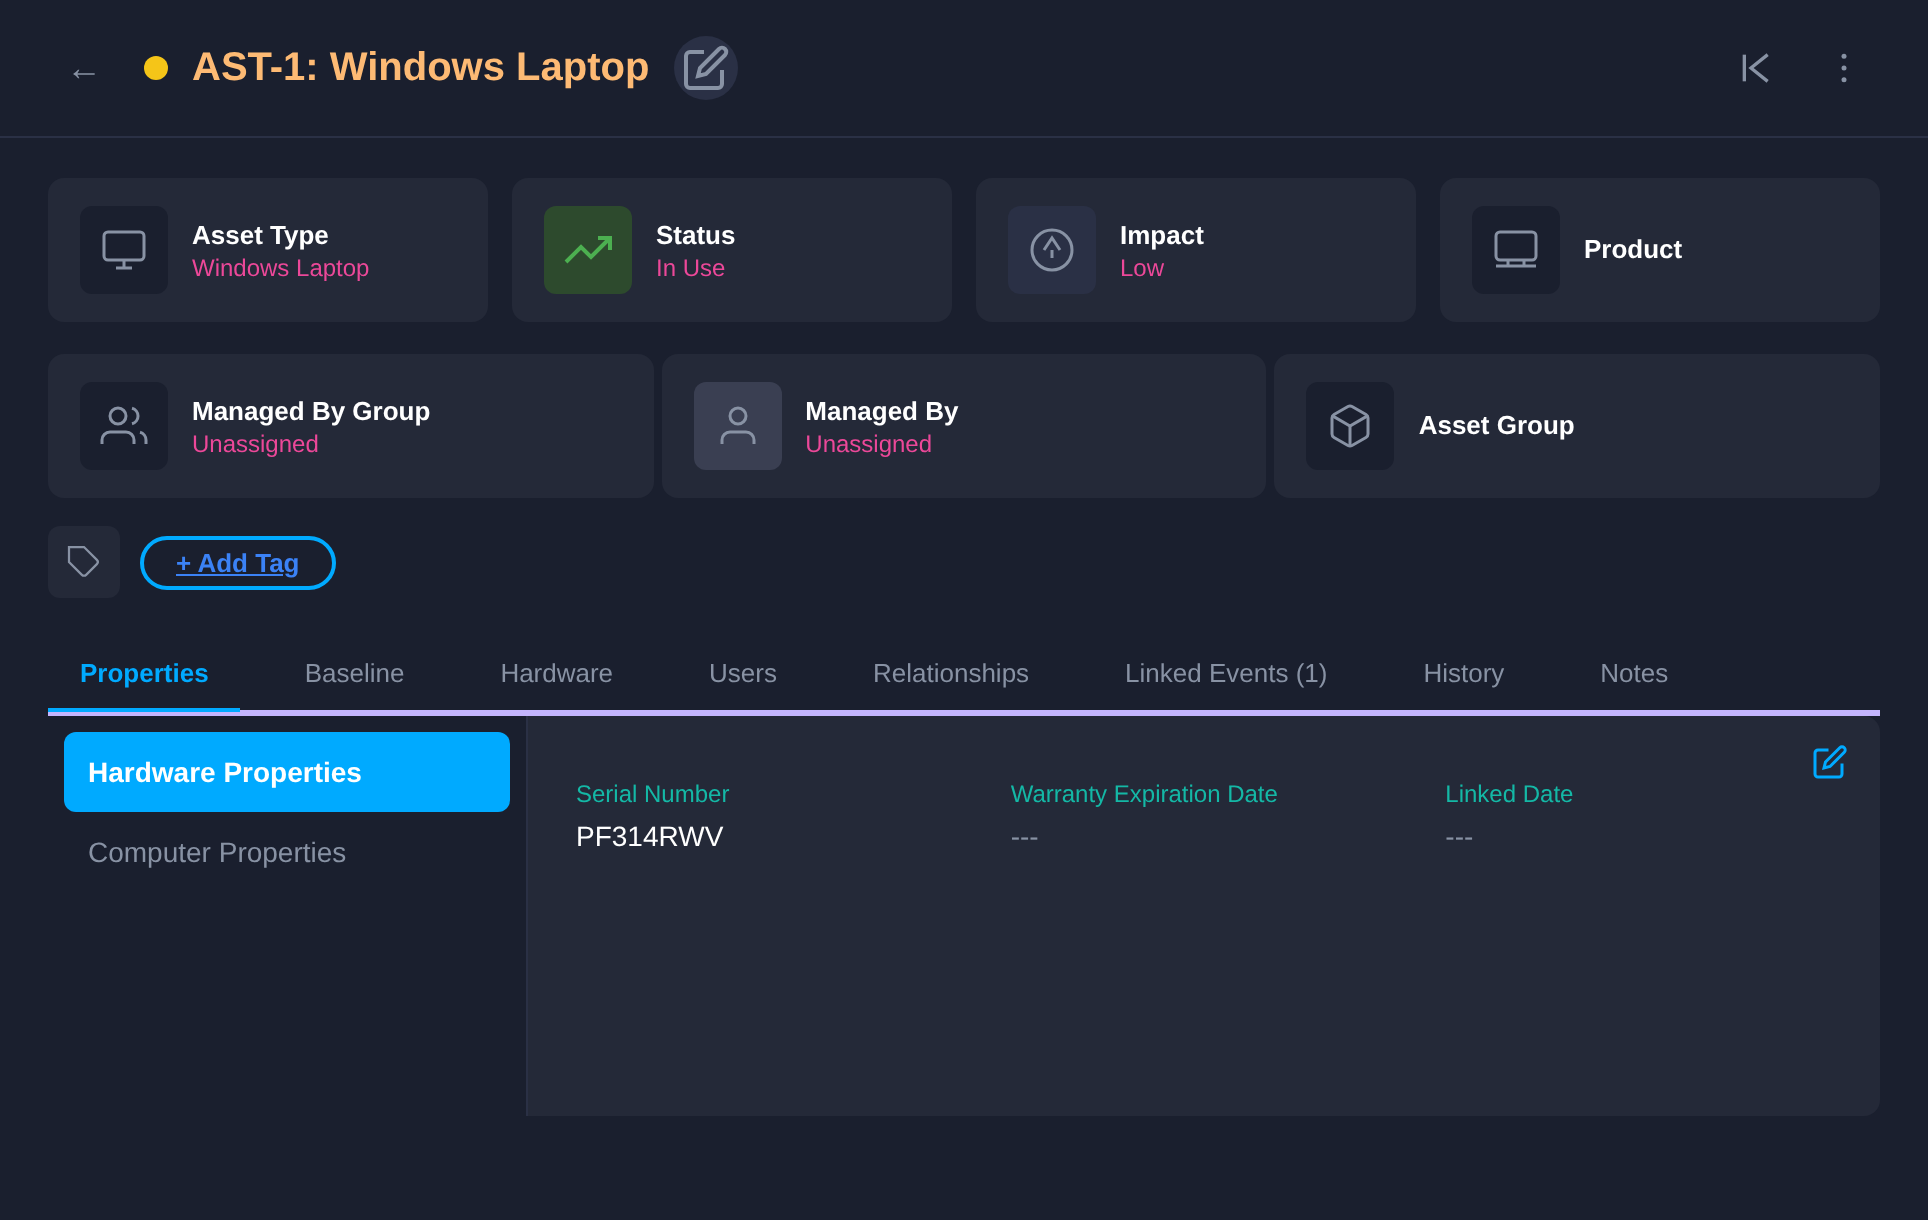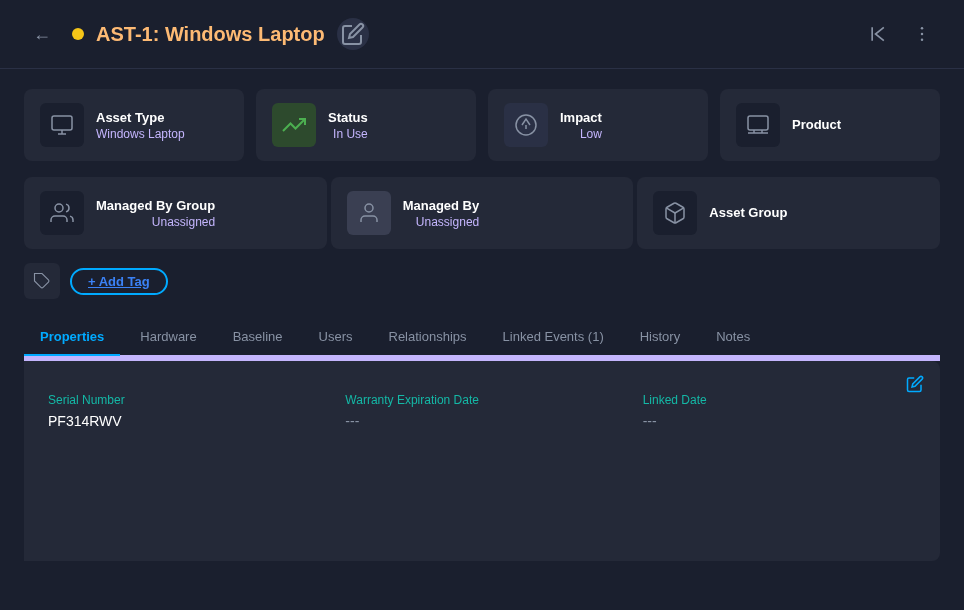--- a/index.html
+++ b/index.html
@@ -123,22 +123,21 @@
       background: #2a3045;
     }
     .card-text .card-label {
       font-size: 13px;
       font-weight: 600;
       color: #fff;
       margin-bottom: 2px;
     }
     .card-text .card-value {
       font-size: 12px;
-      color: #c4b5fd;
-      text-align: right;
+      color: #ec4899;
     }
 
     
     .tags-row {
       display: flex;
       align-items: center;
       gap: 10px;
       margin-bottom: 20px;
     }
     .tag-icon-btn {
@@ -162,22 +161,22 @@
       padding: 4px 16px;
       font-size: 13px;
       font-weight: 600;
       cursor: pointer;
       text-decoration: underline;
     }
 
     
     .tabs {
       display: flex;
-      gap: 4px;
-      border-bottom: 6px solid #c4b5fd;
+      gap: 16px;
+      border-bottom: 3px solid #c4b5fd;
       margin-bottom: 0;
     }
     .tab {
       padding: 10px 16px;
       font-size: 13px;
       color: #8892a4;
       cursor: pointer;
       background: transparent;
       border: none;
       border-bottom: 2px solid transparent;
@@ -408,31 +407,35 @@
         <svg viewBox="0 0 24 24" width="18" height="18" fill="none" stroke="#8892a4" stroke-width="1.5">
           <path d="M20.59 13.41l-7.17 7.17a2 2 0 0 1-2.83 0L2 12V2h10l8.59 8.59a2 2 0 0 1 0 2.82z"></path>
           <line x1="7" y1="7" x2="7.01" y2="7"></line>
         </svg>
       </button>
       <button class="add-tag-btn">+ Add Tag</button>
     </div>
 
     <div class="tabs">
       <button class="tab active">Properties</button>
+      <button class="tab">Baseline</button>
       <button class="tab">Hardware</button>
-      <button class="tab">Baseline</button>
       <button class="tab">Users</button>
       <button class="tab">Relationships</button>
       <button class="tab">Linked Events (1)</button>
       <button class="tab">History</button>
       <button class="tab">Notes</button>
     </div>
 
     <div class="tab-content">
 
+      <div class="properties-sidebar">
+        <div class="sidebar-item active">Hardware Properties</div>
+        <div class="sidebar-item">Computer Properties</div>
+      </div>
 
       <div class="properties-panel">
         <div class="panel-edit-icon">
           <svg viewBox="0 0 24 24" width="18" height="18" fill="none" stroke="#00aaff" stroke-width="2">
             <path d="M11 4H4a2 2 0 0 0-2 2v14a2 2 0 0 0 2 2h14a2 2 0 0 0 2-2v-7"></path>
             <path d="M18.5 2.5a2.121 2.121 0 0 1 3 3L12 15l-4 1 1-4 9.5-9.5z"></path>
           </svg>
         </div>
         <div class="properties-grid">
           <div class="prop-item">

